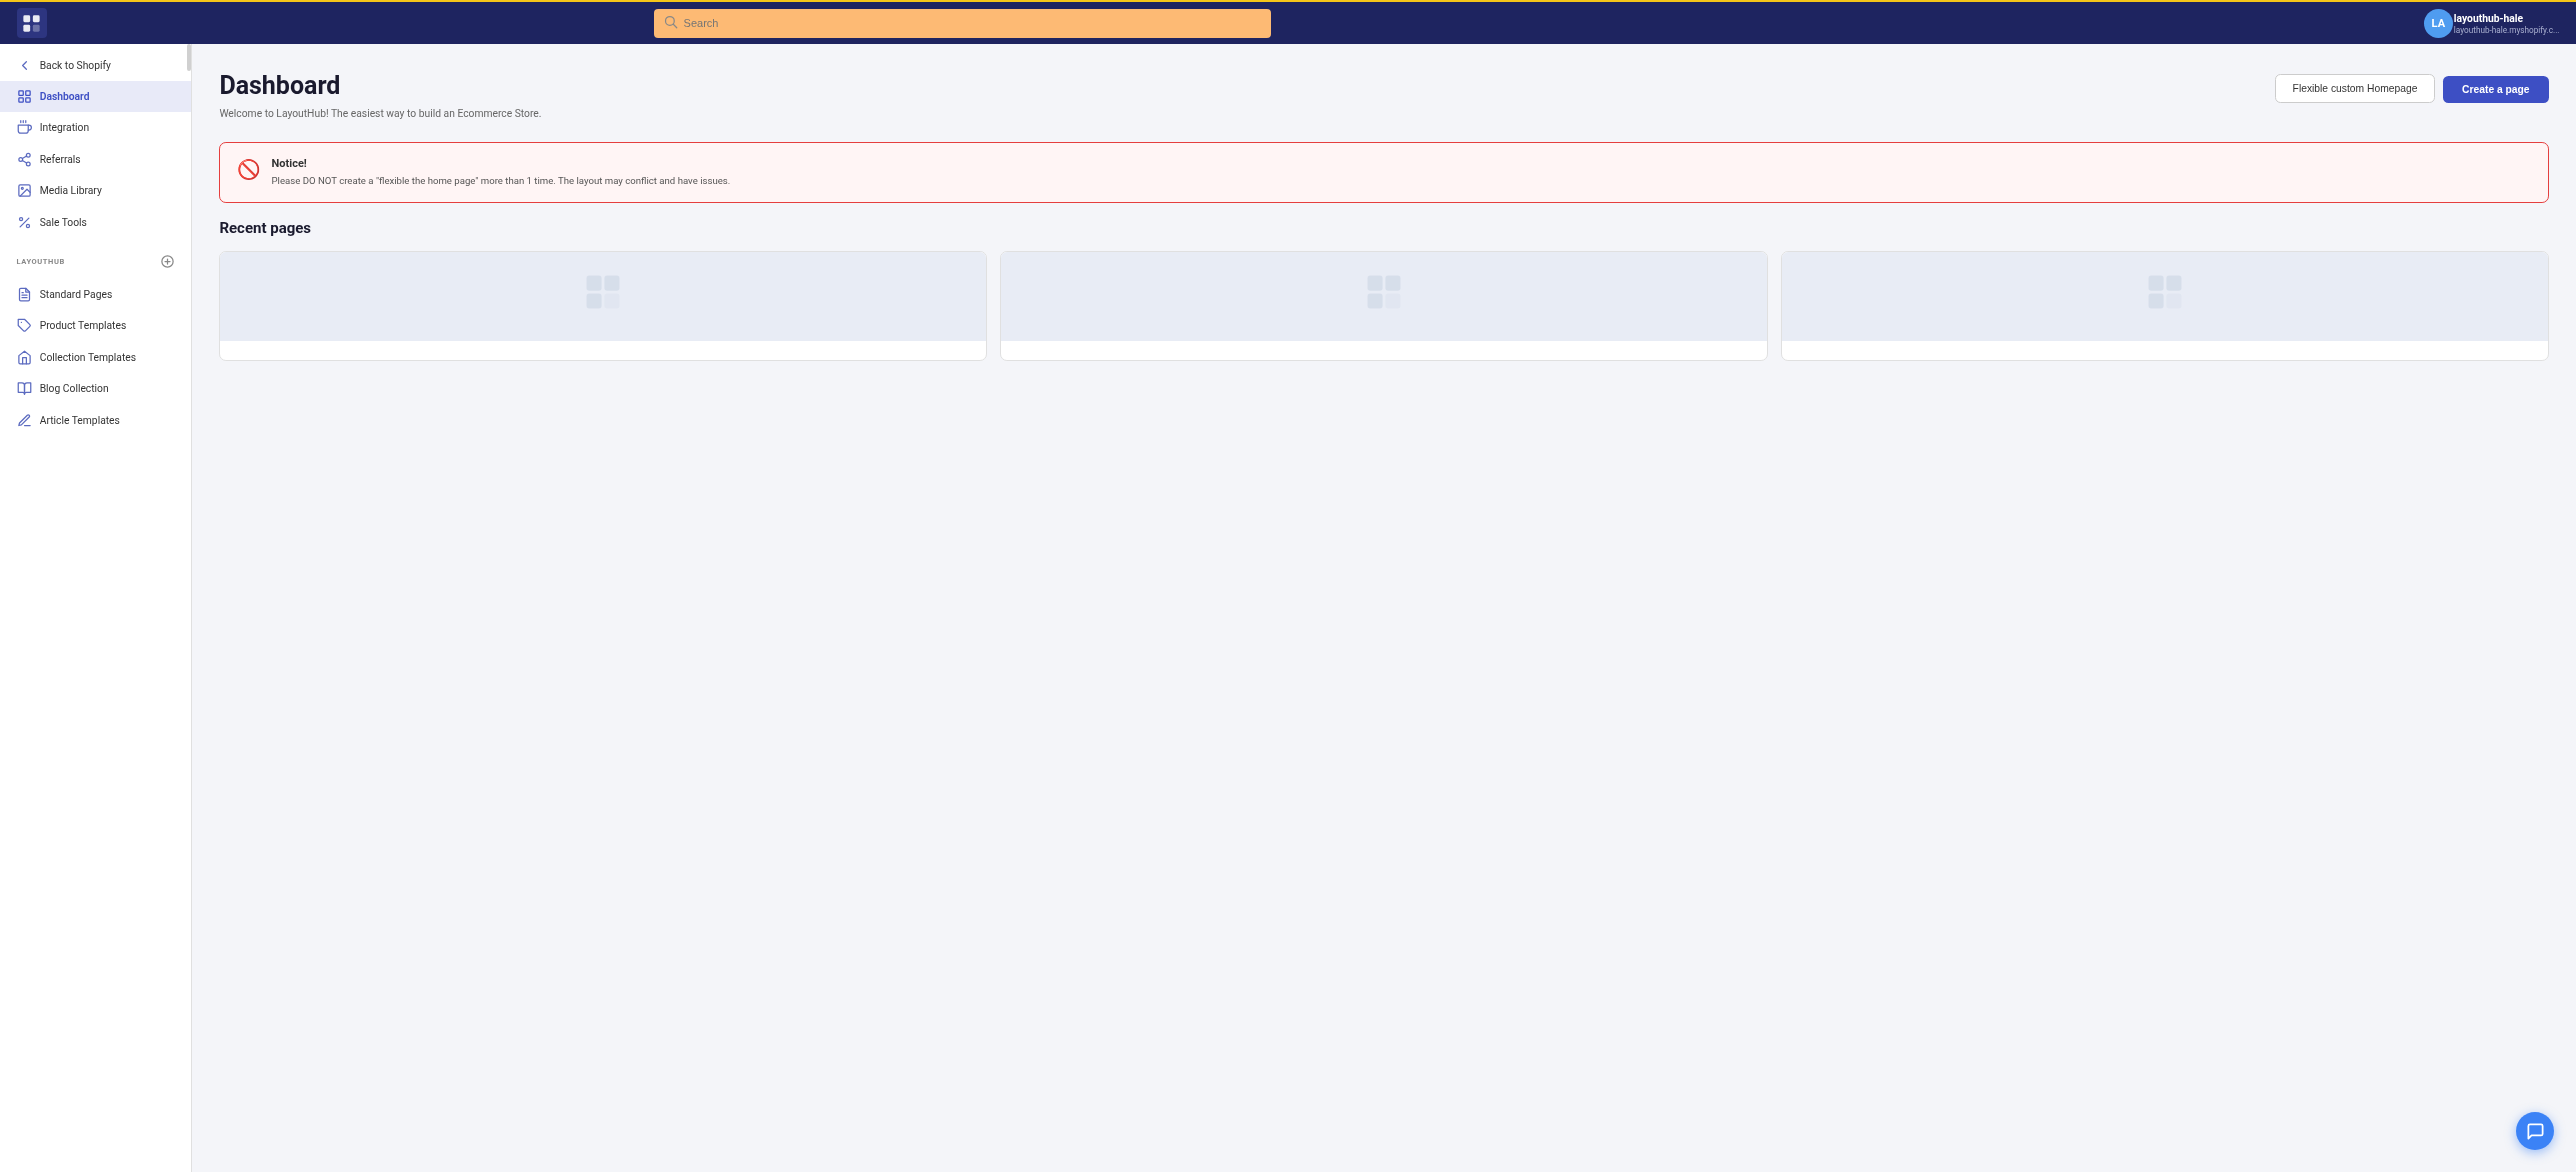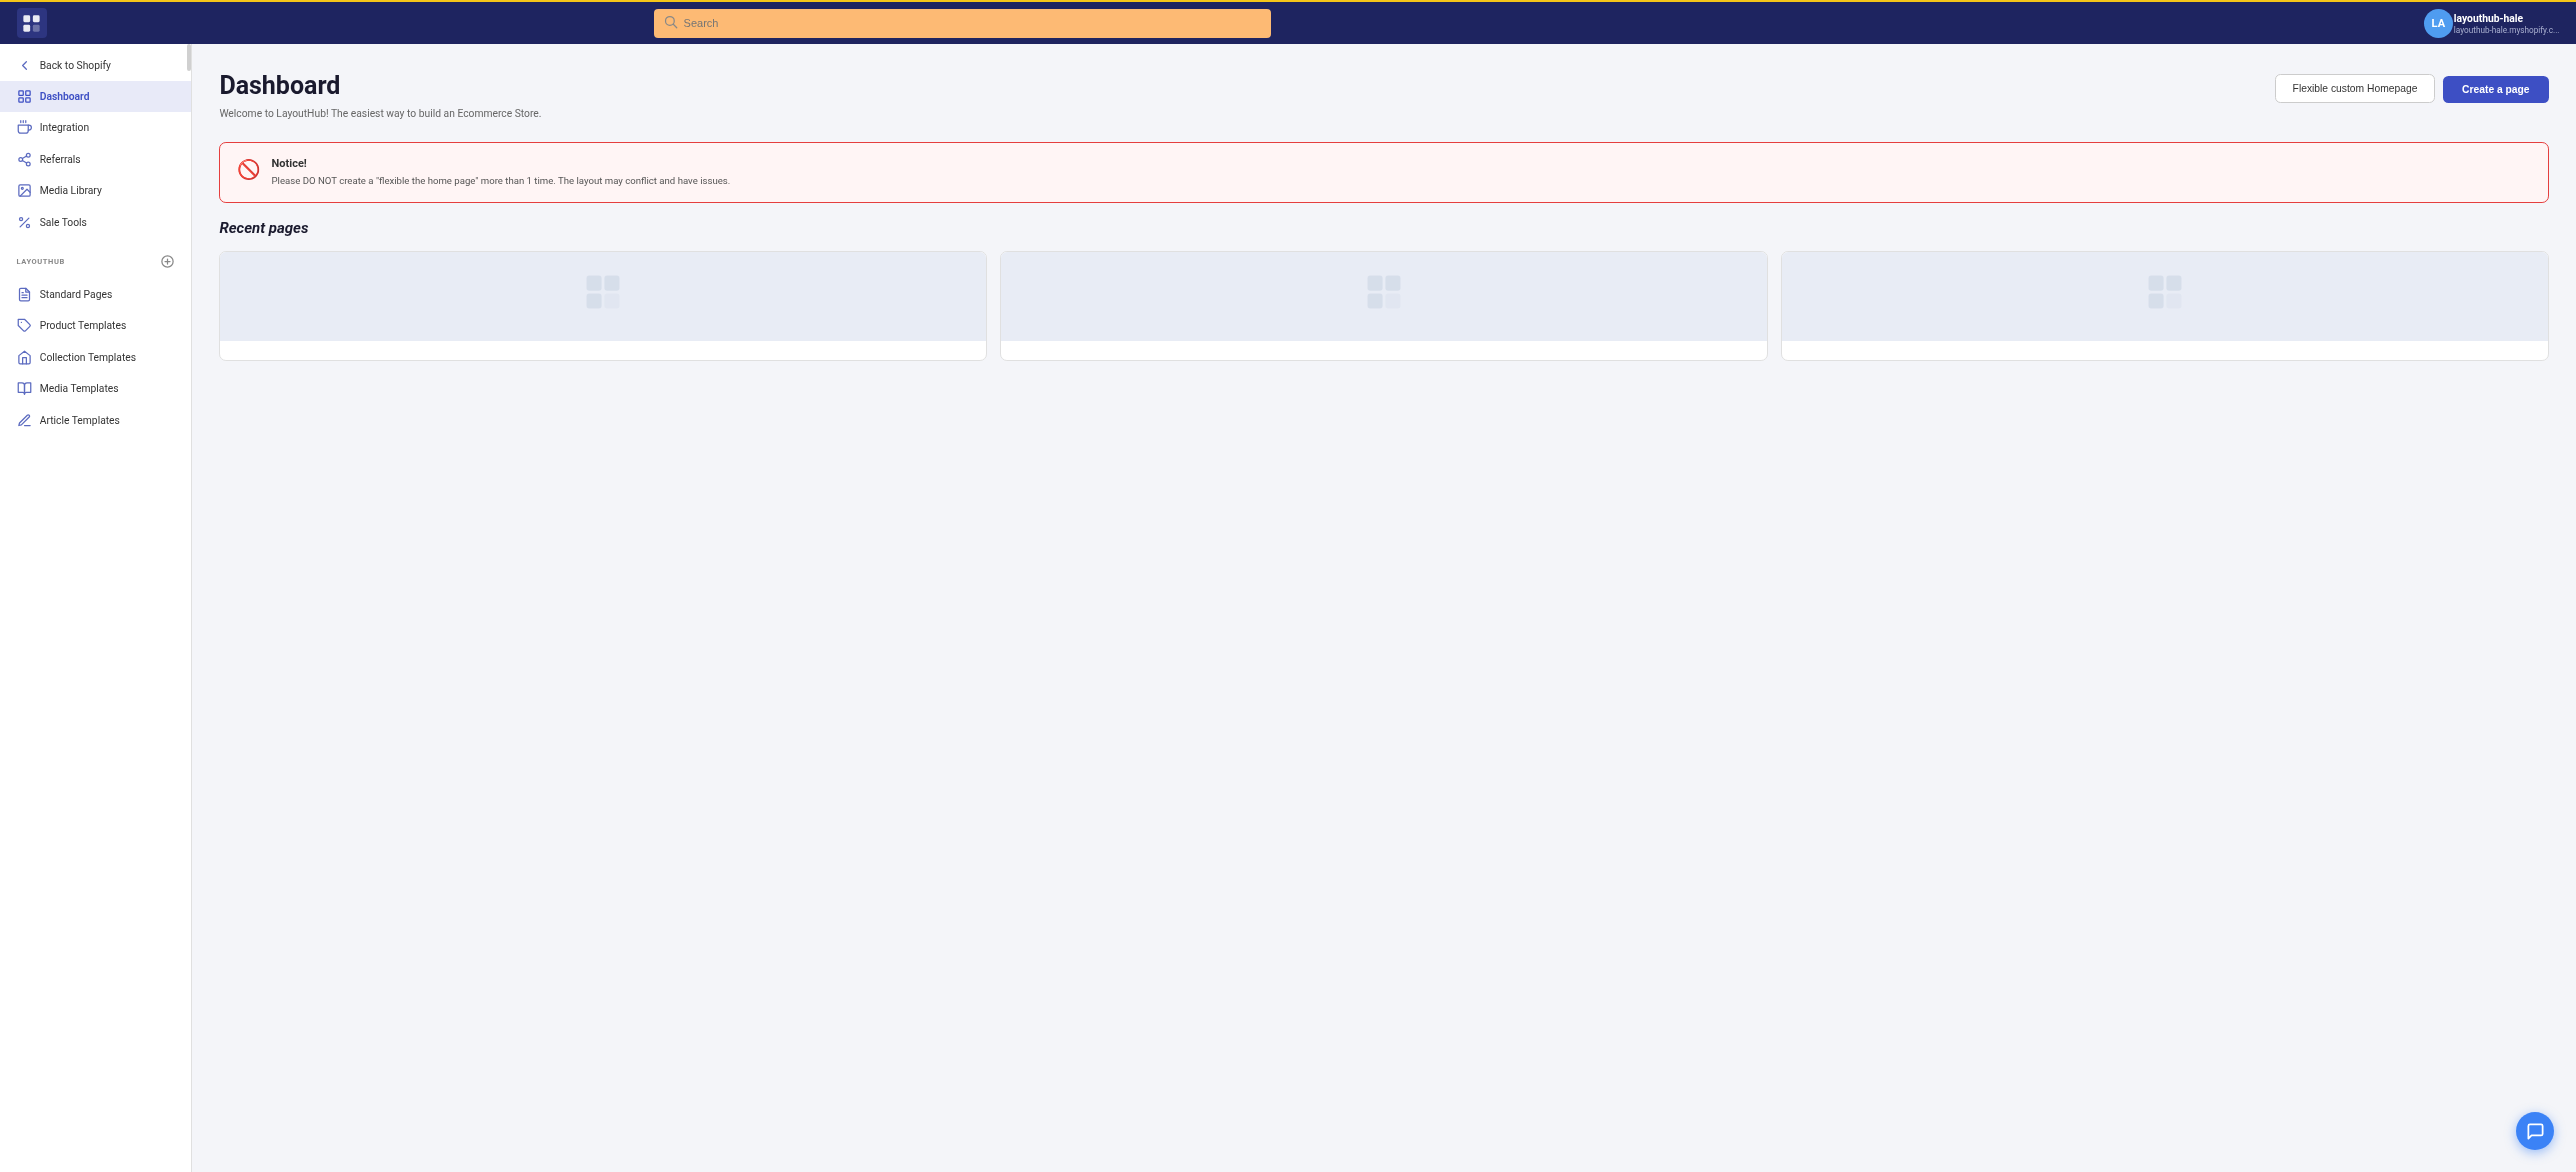--- a/index.html
+++ b/index.html
@@ -279,21 +279,21 @@
       font-size: 10.3px;
       color: #555;
     }
     .video-guide-text a {
       color: #4a6cf7;
       text-decoration: none;
       font-weight: 500;
     }
 
     
-    .recent-pages-section { margin-top: 5.5px; font-style: italic; }
+    .recent-pages-section { margin-top: 5.5px; }
     .section-title {
       font-size: 15px;
       font-weight: 700;
       color: #1a1a2e;
       margin-bottom: 13.7px;
     }
     .pages-grid {
       display: grid;
       grid-template-columns: repeat(3, 1fr);
       gap: 13.7px;
@@ -504,21 +504,21 @@
         <span>Collection Templates</span>
       </div>
 
       <div class="sidebar-item">
         <span class="item-icon">
           <svg class="icon-svg" viewBox="0 0 24 24">
               <path d="M2 3h6a4 4 0 0 1 4 4v14a3 3 0 0 0-3-3H2z"></path>
               <path d="M22 3h-6a4 4 0 0 0-4 4v14a3 3 0 0 1 3-3h7z"></path>
             </svg>
         </span>
-        <span>Media Templates</span>
+        <span>Blog Collection</span>
       </div>
 
       <div class="sidebar-item">
         <span class="item-icon">
           <svg class="icon-svg" viewBox="0 0 24 24">
               <path d="M12 20h9"></path>
               <path d="M16.5 3.5a2.121 2.121 0 0 1 3 3L7 19l-4 1 1-4L16.5 3.5z"></path>
             </svg>
         </span>
         <span>Article Templates</span>

